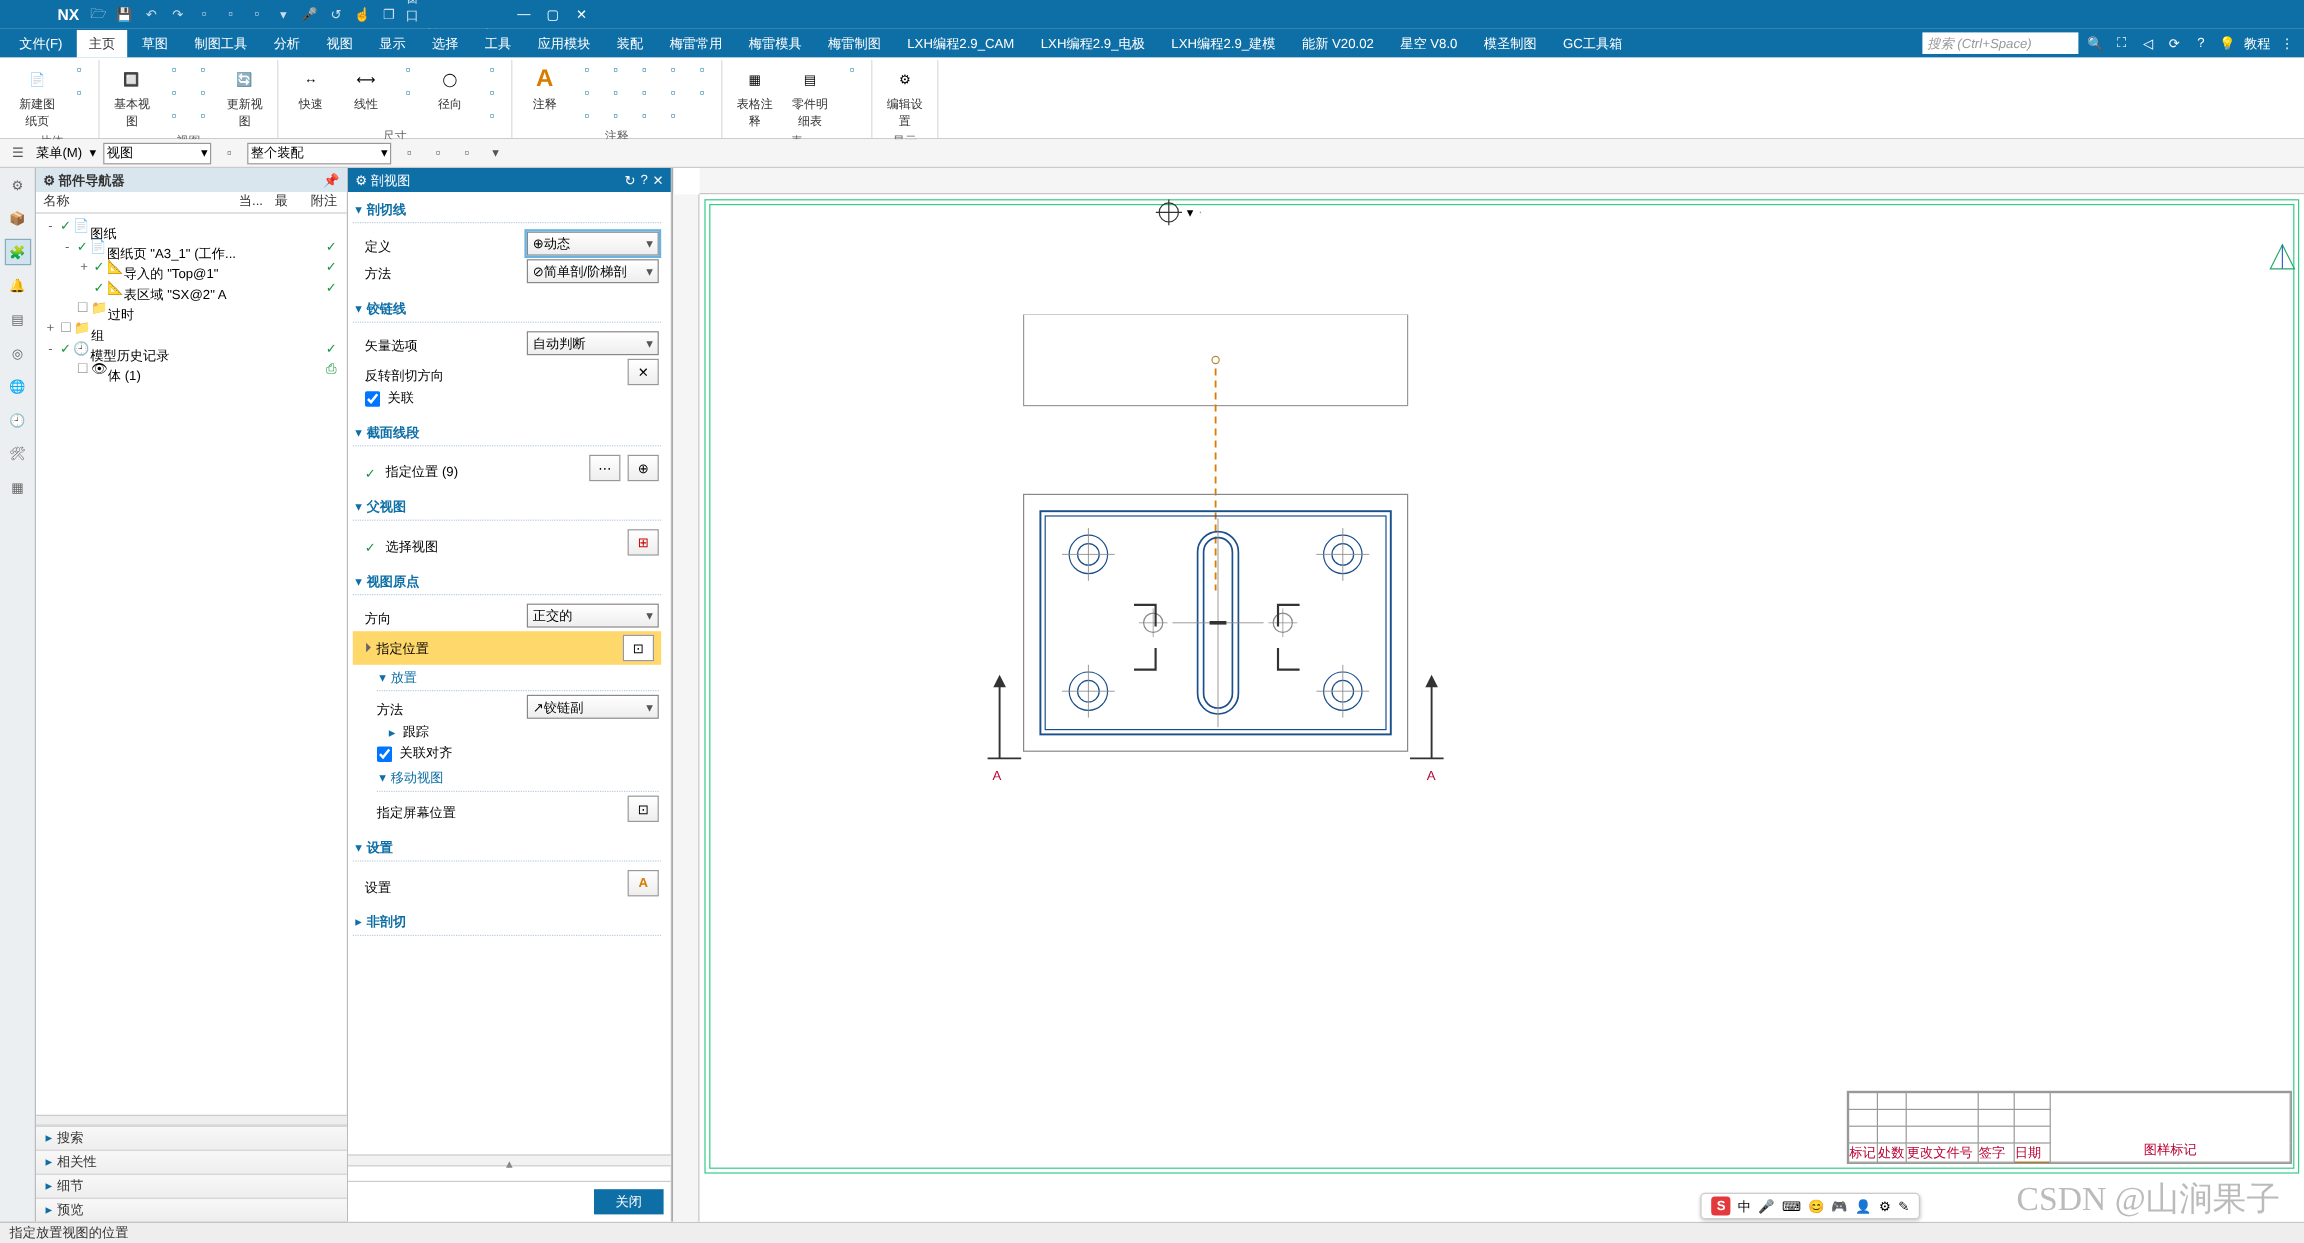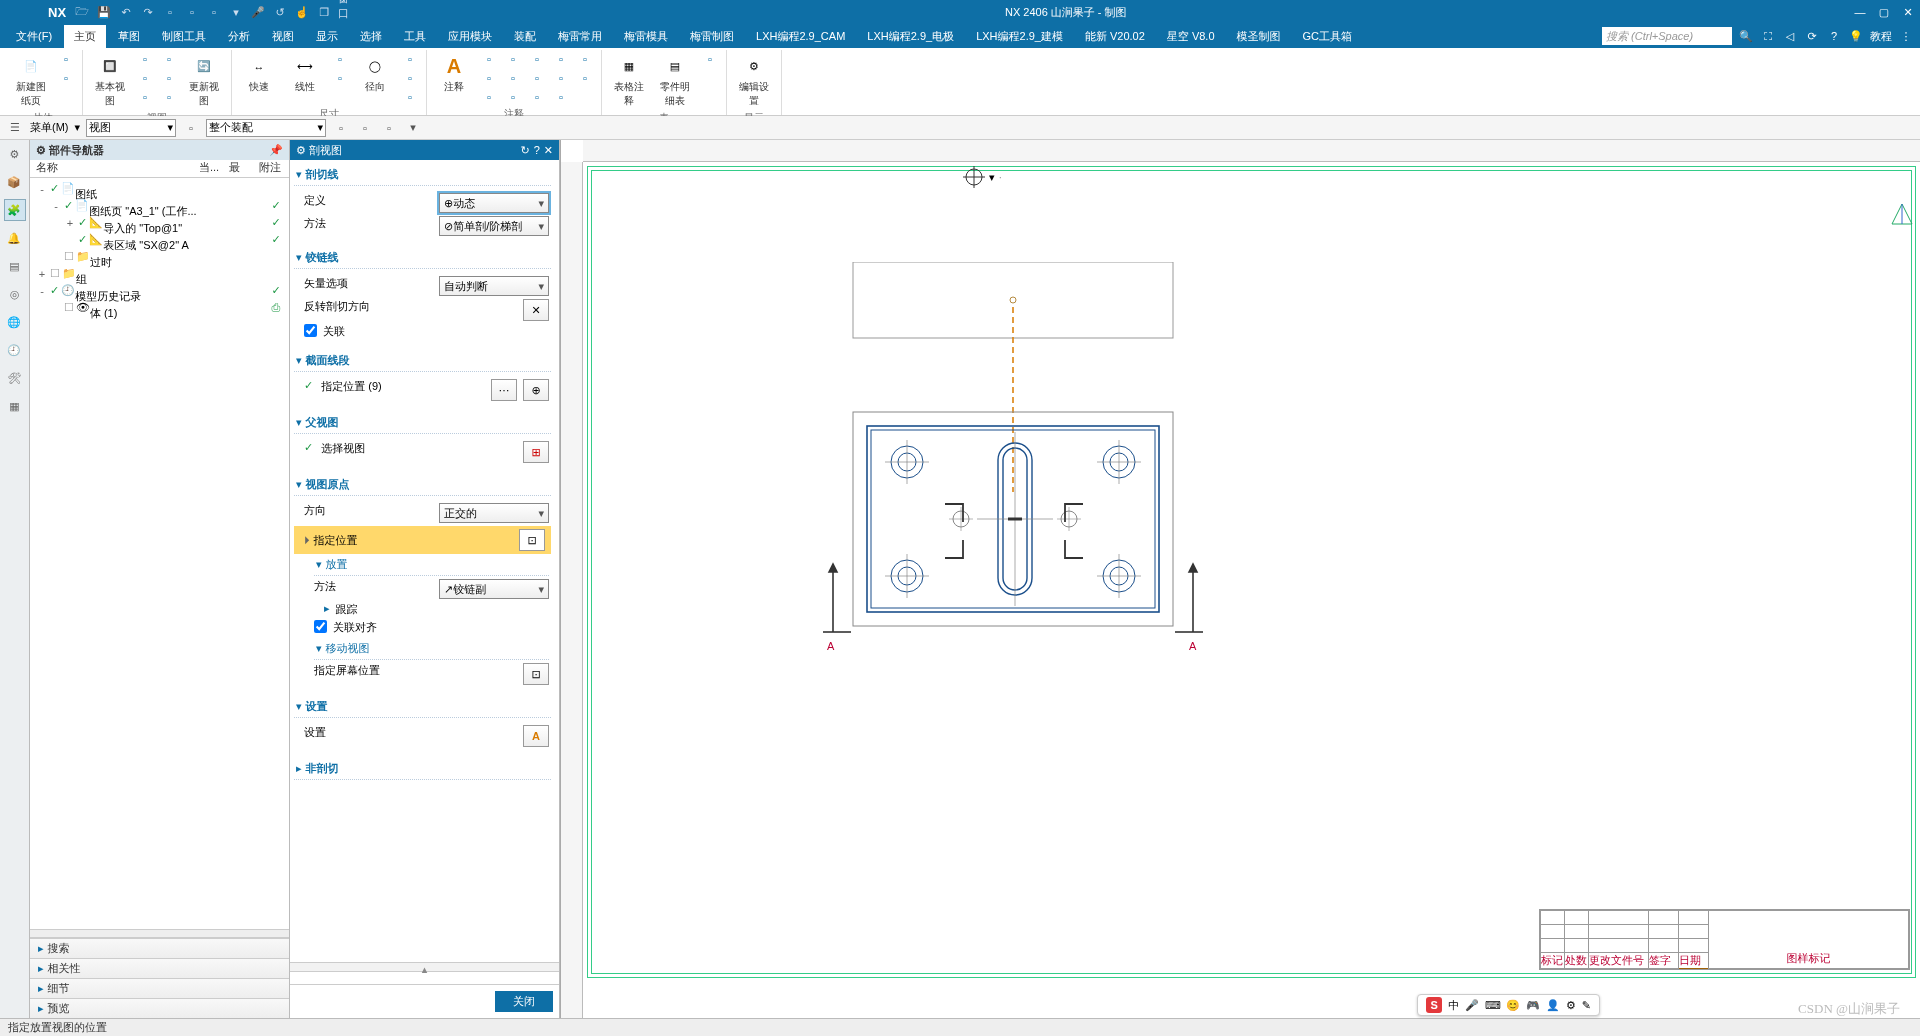--- a/index.html
+++ b/index.html
@@ -61,21 +61,21 @@
 
 .dlg { background: #fff; border-right: 1px solid #bbb; display: flex; flex-direction: column; position: relative; }
 .dlg .dlgtitle { height: 20px; background: #0e6fa6; color: #fff; display: flex; align-items: center; padding: 0 6px; }
 .dlg .dlgtitle .sp { margin-left: auto; display: flex; gap: 4px; }
 .dlg .dlgbody { flex: 1; overflow-y: auto; padding: 4px 8px 4px 4px; }
 .dlg .section { margin-bottom: 4px; }
 .dlg .sechead { display: flex; align-items: center; color: #0e6fa6; padding: 3px 2px; border-bottom: 1px dotted #bcd; }
 .dlg .sechead .caret { margin-right: 4px; color: #0e6fa6; }
 .dlg .sechead.sub { margin-left: 10px; }
 .dlg .secbody { padding: 4px 2px 4px 10px; }
-.dlg .frow { display: flex; align-items: flex-start; margin: 3px 0; gap: 6px; }
+.dlg .frow { display: flex; align-items: flex-end; margin: 3px 0; gap: 6px; }
 .dlg .frow .lbl { flex: 1; }
 .dlg .frow .green { color: #1a9641; margin-right: 2px; }
 .dlg .drop { border: 1px solid #888; height: 20px; min-width: 110px; display: inline-flex; align-items: center; padding: 0 4px; background: linear-gradient(#fff,#eee); position: relative; }
 .dlg .drop .dar { margin-left: auto; color: #555; }
 .dlg .iconbtn { width: 26px; height: 22px; border: 1px solid #999; display: inline-flex; align-items: center; justify-content: center; background: linear-gradient(#fff,#eee); }
 .dlg .hlrow { background: #ffd86b; margin: 0 -2px 0 -10px; padding: 3px 6px 3px 10px; display: flex; align-items: center; }
 .dlg .footer { padding: 6px; border-top: 1px solid #ccc; display: flex; justify-content: flex-end; }
 .dlg .closebtn { background: #0e6fa6; color: #fff; padding: 3px 18px; border: none; }
 .dlg .resizer { position:absolute; bottom:46px; left:0; right:0; height:10px; text-align:center; color:#888; background:#f2f2f2; border-top:1px solid #ccc;border-bottom:1px solid #ccc; }
 
@@ -83,21 +83,21 @@
 .canvas .rulerx { position: absolute; top: 0; left: 22px; right: 0; height: 22px; background: #f5f5f5; border-bottom: 1px solid #bbb; }
 .canvas .rulery { position: absolute; top: 22px; left: 0; bottom: 0; width: 22px; background: #f5f5f5; border-right: 1px solid #bbb; }
 .canvas .stage { position: absolute; top: 22px; left: 22px; right: 0; bottom: 0; background: #fff; }
 .canvas .csystool { position: absolute; top: 4px; left: 380px; display: flex; gap: 4px; align-items: center; }
 .sheet-border { position:absolute; left:4px; top:4px; right:4px; bottom:40px; border:1px solid #3c8; }
 .sheet-inner { position:absolute; left:8px; top:8px; right:8px; bottom:44px; border:1px solid #3c8; }
 
 .statusbar { height: 18px; background: #eee; border-top: 1px solid #bbb; display: flex; align-items: center; padding: 0 8px; color: #333; }
 .imetray { position: absolute; bottom: 20px; right: 320px; height: 22px; background: #fff; border: 1px solid #ccc; border-radius: 4px; display: flex; align-items: center; gap: 6px; padding: 0 8px; box-shadow: 0 1px 3px rgba(0,0,0,.2); }
 .imetray .s { width: 16px; height: 16px; background: #e3393c; color: #fff; display: flex; align-items: center; justify-content: center; border-radius: 3px; font-weight: bold; }
-.watermark { position: absolute; bottom: 18px; right: 20px; color: rgba(120,120,120,.5); font-size: 13px; font-family: serif; margin-left: 48px; }
+.watermark { position: absolute; bottom: 18px; right: 20px; color: rgba(120,120,120,.5); font-size: 28px; font-family: serif; margin-left: 48px; }
 .tri { position:absolute; top:40px; right:6px; }
 
 svg { display: block; }
 </style>
 </head>
 <body>
 
 <div class="titlebar">
   <span class="logo">NX</span>
   <div class="qat">
@@ -108,21 +108,20 @@
     <span>▫</span>
     <span>▫</span>
     <span>▫</span>
     <span>▾</span>
     <span>🎤</span>
     <span>↺</span>
     <span>☝</span>
     <span>❐</span>
     <span>窗口▾</span>
   </div>
-  <span class="title">NX 2406 山涧果子 - 制图</span>
   <div class="right">
     <span class="siemens">SIEMENS</span>
     <span class="winbtn">—</span>
     <span class="winbtn">▢</span>
     <span class="winbtn">✕</span>
   </div>
 </div>
 
 <div class="menubar">
   <span class="mitem">文件(F)</span>

